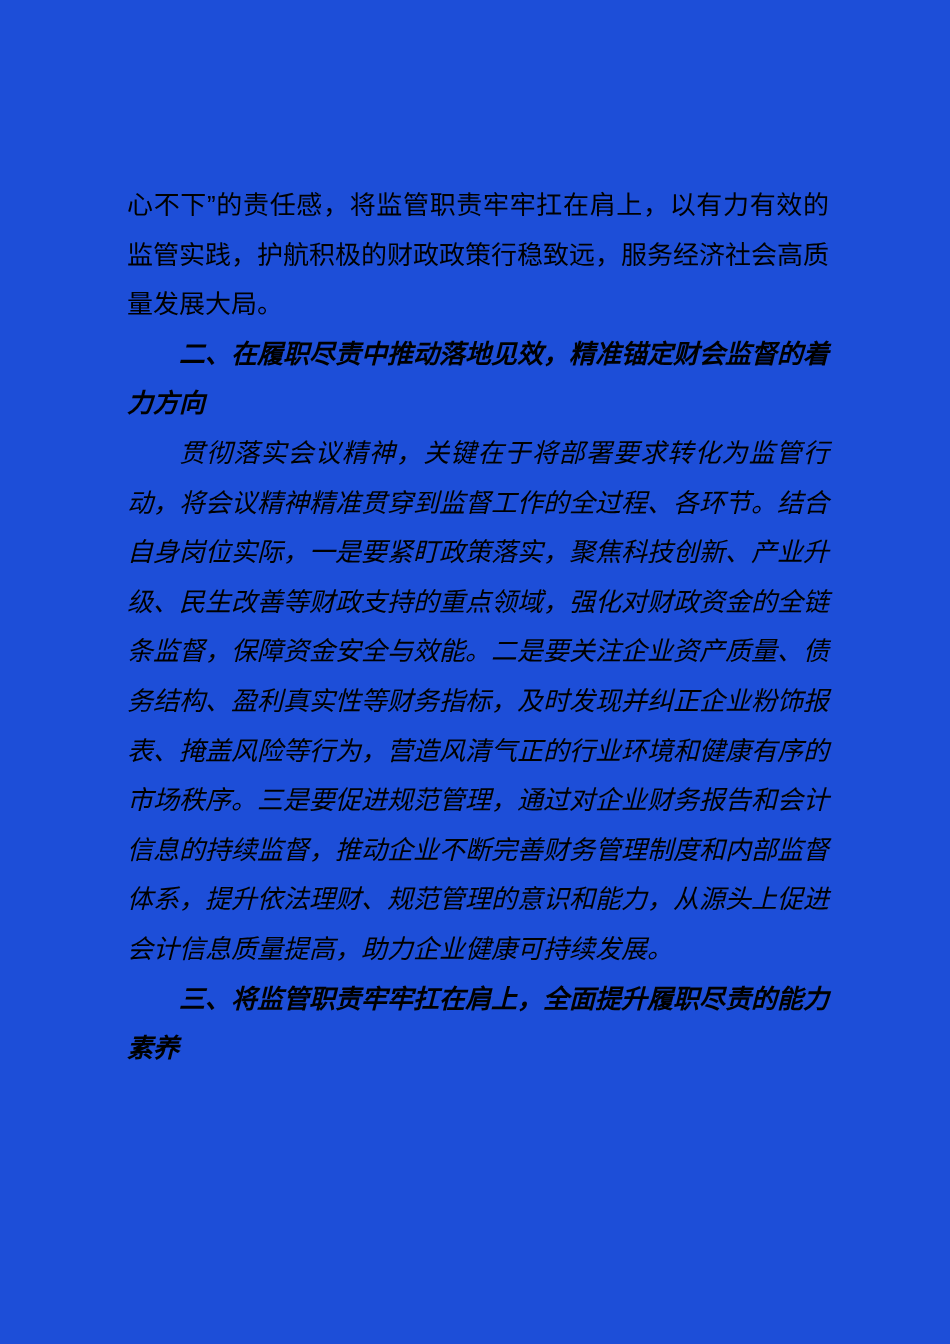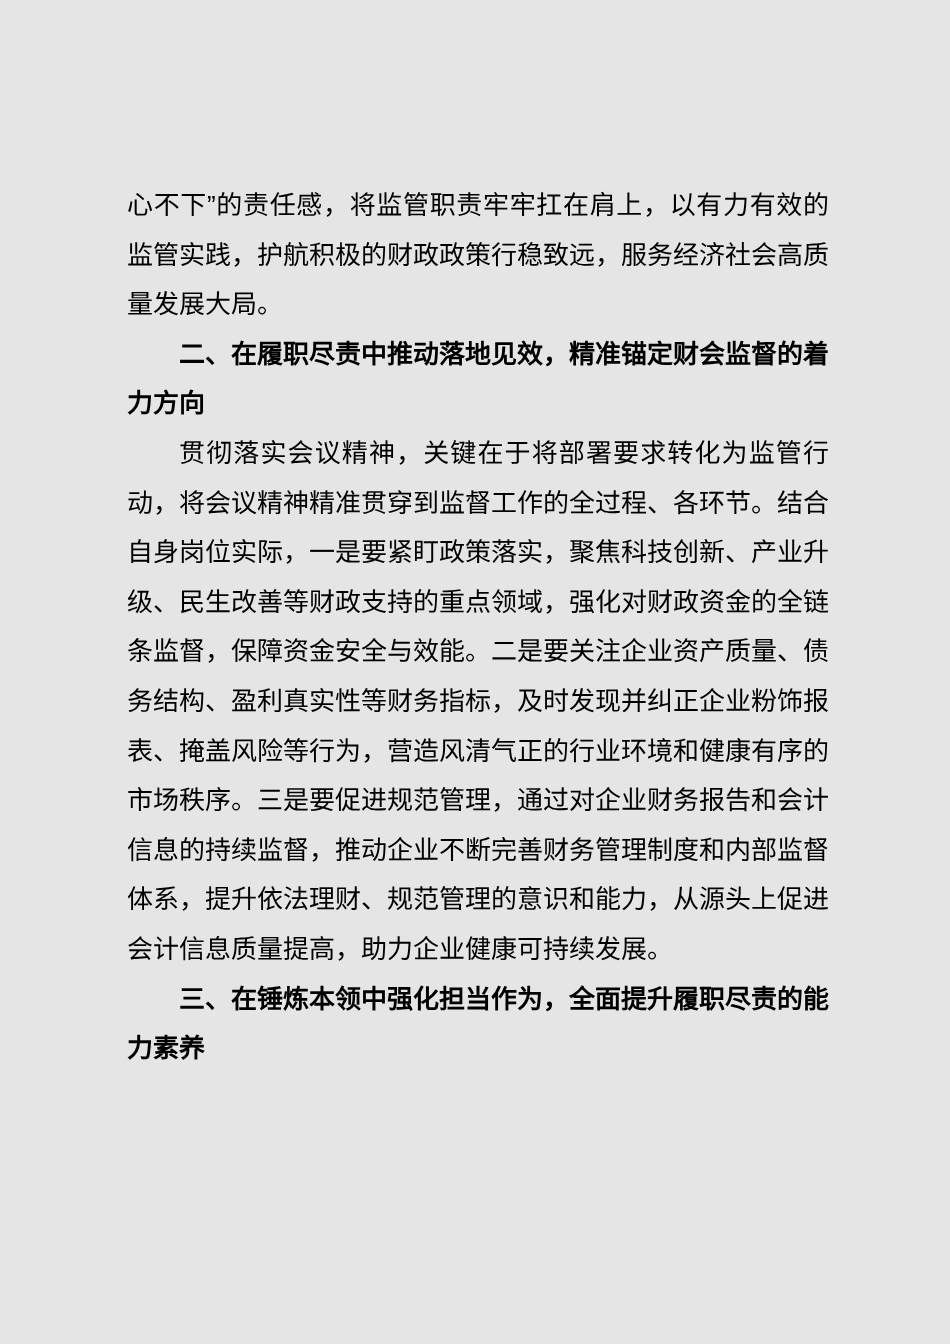--- a/index.html
+++ b/index.html
@@ -12,49 +12,50 @@
     height: 1344px;
     position: relative;
     font-family: "Liberation Sans", sans-serif;
   }
   .page {
     position: absolute;
     left: 0;
     top: 0;
     width: 950px;
     height: 1344px;
-    background: #e5e5e5;
+    background: #1d4ed8;
     color: #000000;
     box-sizing: border-box;
     padding: 181px 121px 0 127px;
     overflow: hidden;
   }
   .content {
     width: 702px;
     font-size: 26px;
     line-height: 49.6px;
     text-align: justify;
     text-justify: inter-ideograph;
     color: #000000;
     word-break: normal;
   }
   .para {
     margin: 0;
     padding: 0;
   }
   .para.indent {
     text-indent: 2em;
+    font-style: italic;
   }
   .para.heading {
     font-weight: 700;
   }
 </style>
 </head>
 <body>
 
 <div class="page">
   <div class="content">
     <p class="para">心不下”的责任感，将监管职责牢牢扛在肩上，以有力有效的监管实践，护航积极的财政政策行稳致远，服务经济社会高质量发展大局。</p>
     <p class="para heading indent">二、在履职尽责中推动落地见效，精准锚定财会监督的着力方向</p>
     <p class="para indent">贯彻落实会议精神，关键在于将部署要求转化为监管行动，将会议精神精准贯穿到监督工作的全过程、各环节。结合自身岗位实际，一是要紧盯政策落实，聚焦科技创新、产业升级、民生改善等财政支持的重点领域，强化对财政资金的全链条监督，保障资金安全与效能。二是要关注企业资产质量、债务结构、盈利真实性等财务指标，及时发现并纠正企业粉饰报表、掩盖风险等行为，营造风清气正的行业环境和健康有序的市场秩序。三是要促进规范管理，通过对企业财务报告和会计信息的持续监督，推动企业不断完善财务管理制度和内部监督体系，提升依法理财、规范管理的意识和能力，从源头上促进会计信息质量提高，助力企业健康可持续发展。</p>
-    <p class="para heading indent">三、在锤炼本领中强化担当作为，全面提升履职尽责的能力素养</p>
+    <p class="para heading indent">三、将监管职责牢牢扛在肩上，全面提升履职尽责的能力素养</p>
   </div>
 </div>
 
 </body></html>

